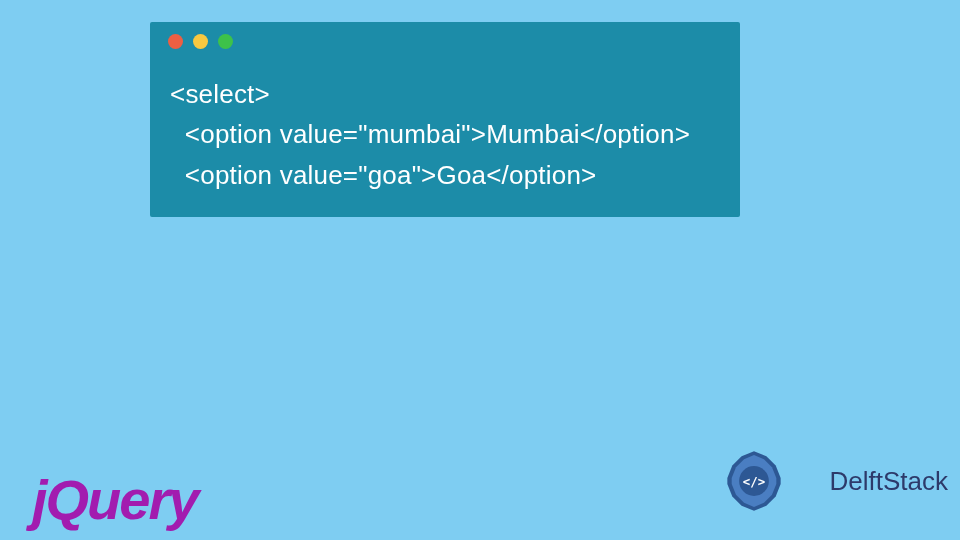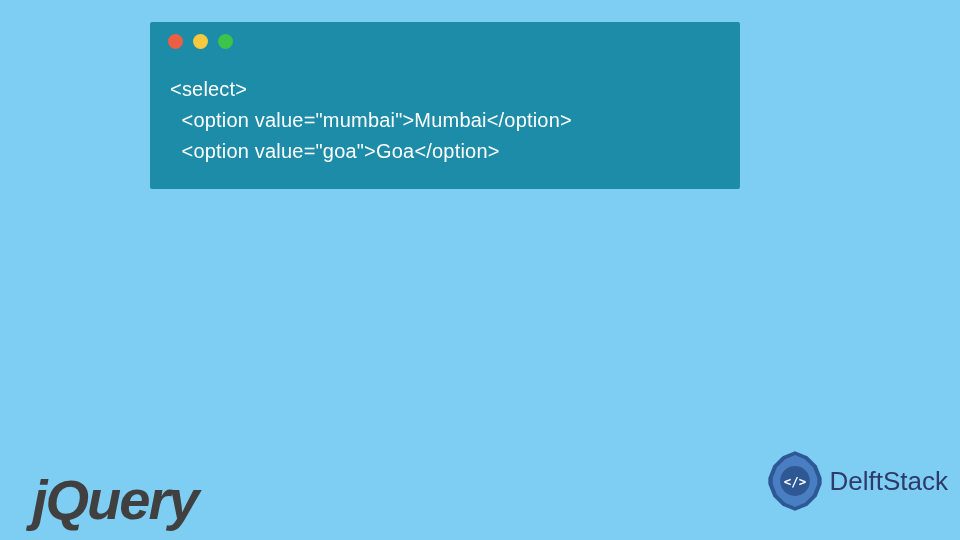--- a/index.html
+++ b/index.html
@@ -34,37 +34,37 @@
       width: 15px;
       height: 15px;
       border-radius: 50%;
     }
     .dot-red { background: #ec5f43; }
     .dot-yellow { background: #f8c840; }
     .dot-green { background: #3dc24a; }
     .code-body {
       padding: 14px 20px 22px 20px;
       color: #ffffff;
-      font-size: 20px;
+      font-size: 26px;
       font-family: Arial, Helvetica, sans-serif;
       line-height: 1.55;
       letter-spacing: 0.2px;
     }
     .code-line {
       white-space: pre;
     }
     .jquery-logo {
       position: absolute;
       bottom: 10px;
       left: 32px;
       font-family: 'Arial Black', Arial, sans-serif;
       font-size: 56px;
       font-weight: 900;
       font-style: italic;
-      color: #404040;
+      color: #a21caf;
       letter-spacing: -2px;
       margin-top: 20px;
     }
     .jquery-logo .j {
       display: inline-block;
       transform: translateY(2px);
     }
     .delftstack-logo {
       position: absolute;
       bottom: 28px;
@@ -75,20 +75,21 @@
     }
     .delftstack-logo svg {
       width: 62px;
       height: 62px;
     }
     .delftstack-text {
       font-size: 26px;
       color: #2d3a6a;
       font-weight: 500;
       font-family: Arial, sans-serif;
+      margin-left: 41px;
     }
   </style>
 </head>
 <body>
 
 <div class="code-window">
   <div class="titlebar">
     <div class="dot dot-red"></div>
     <div class="dot dot-yellow"></div>
     <div class="dot dot-green"></div>

